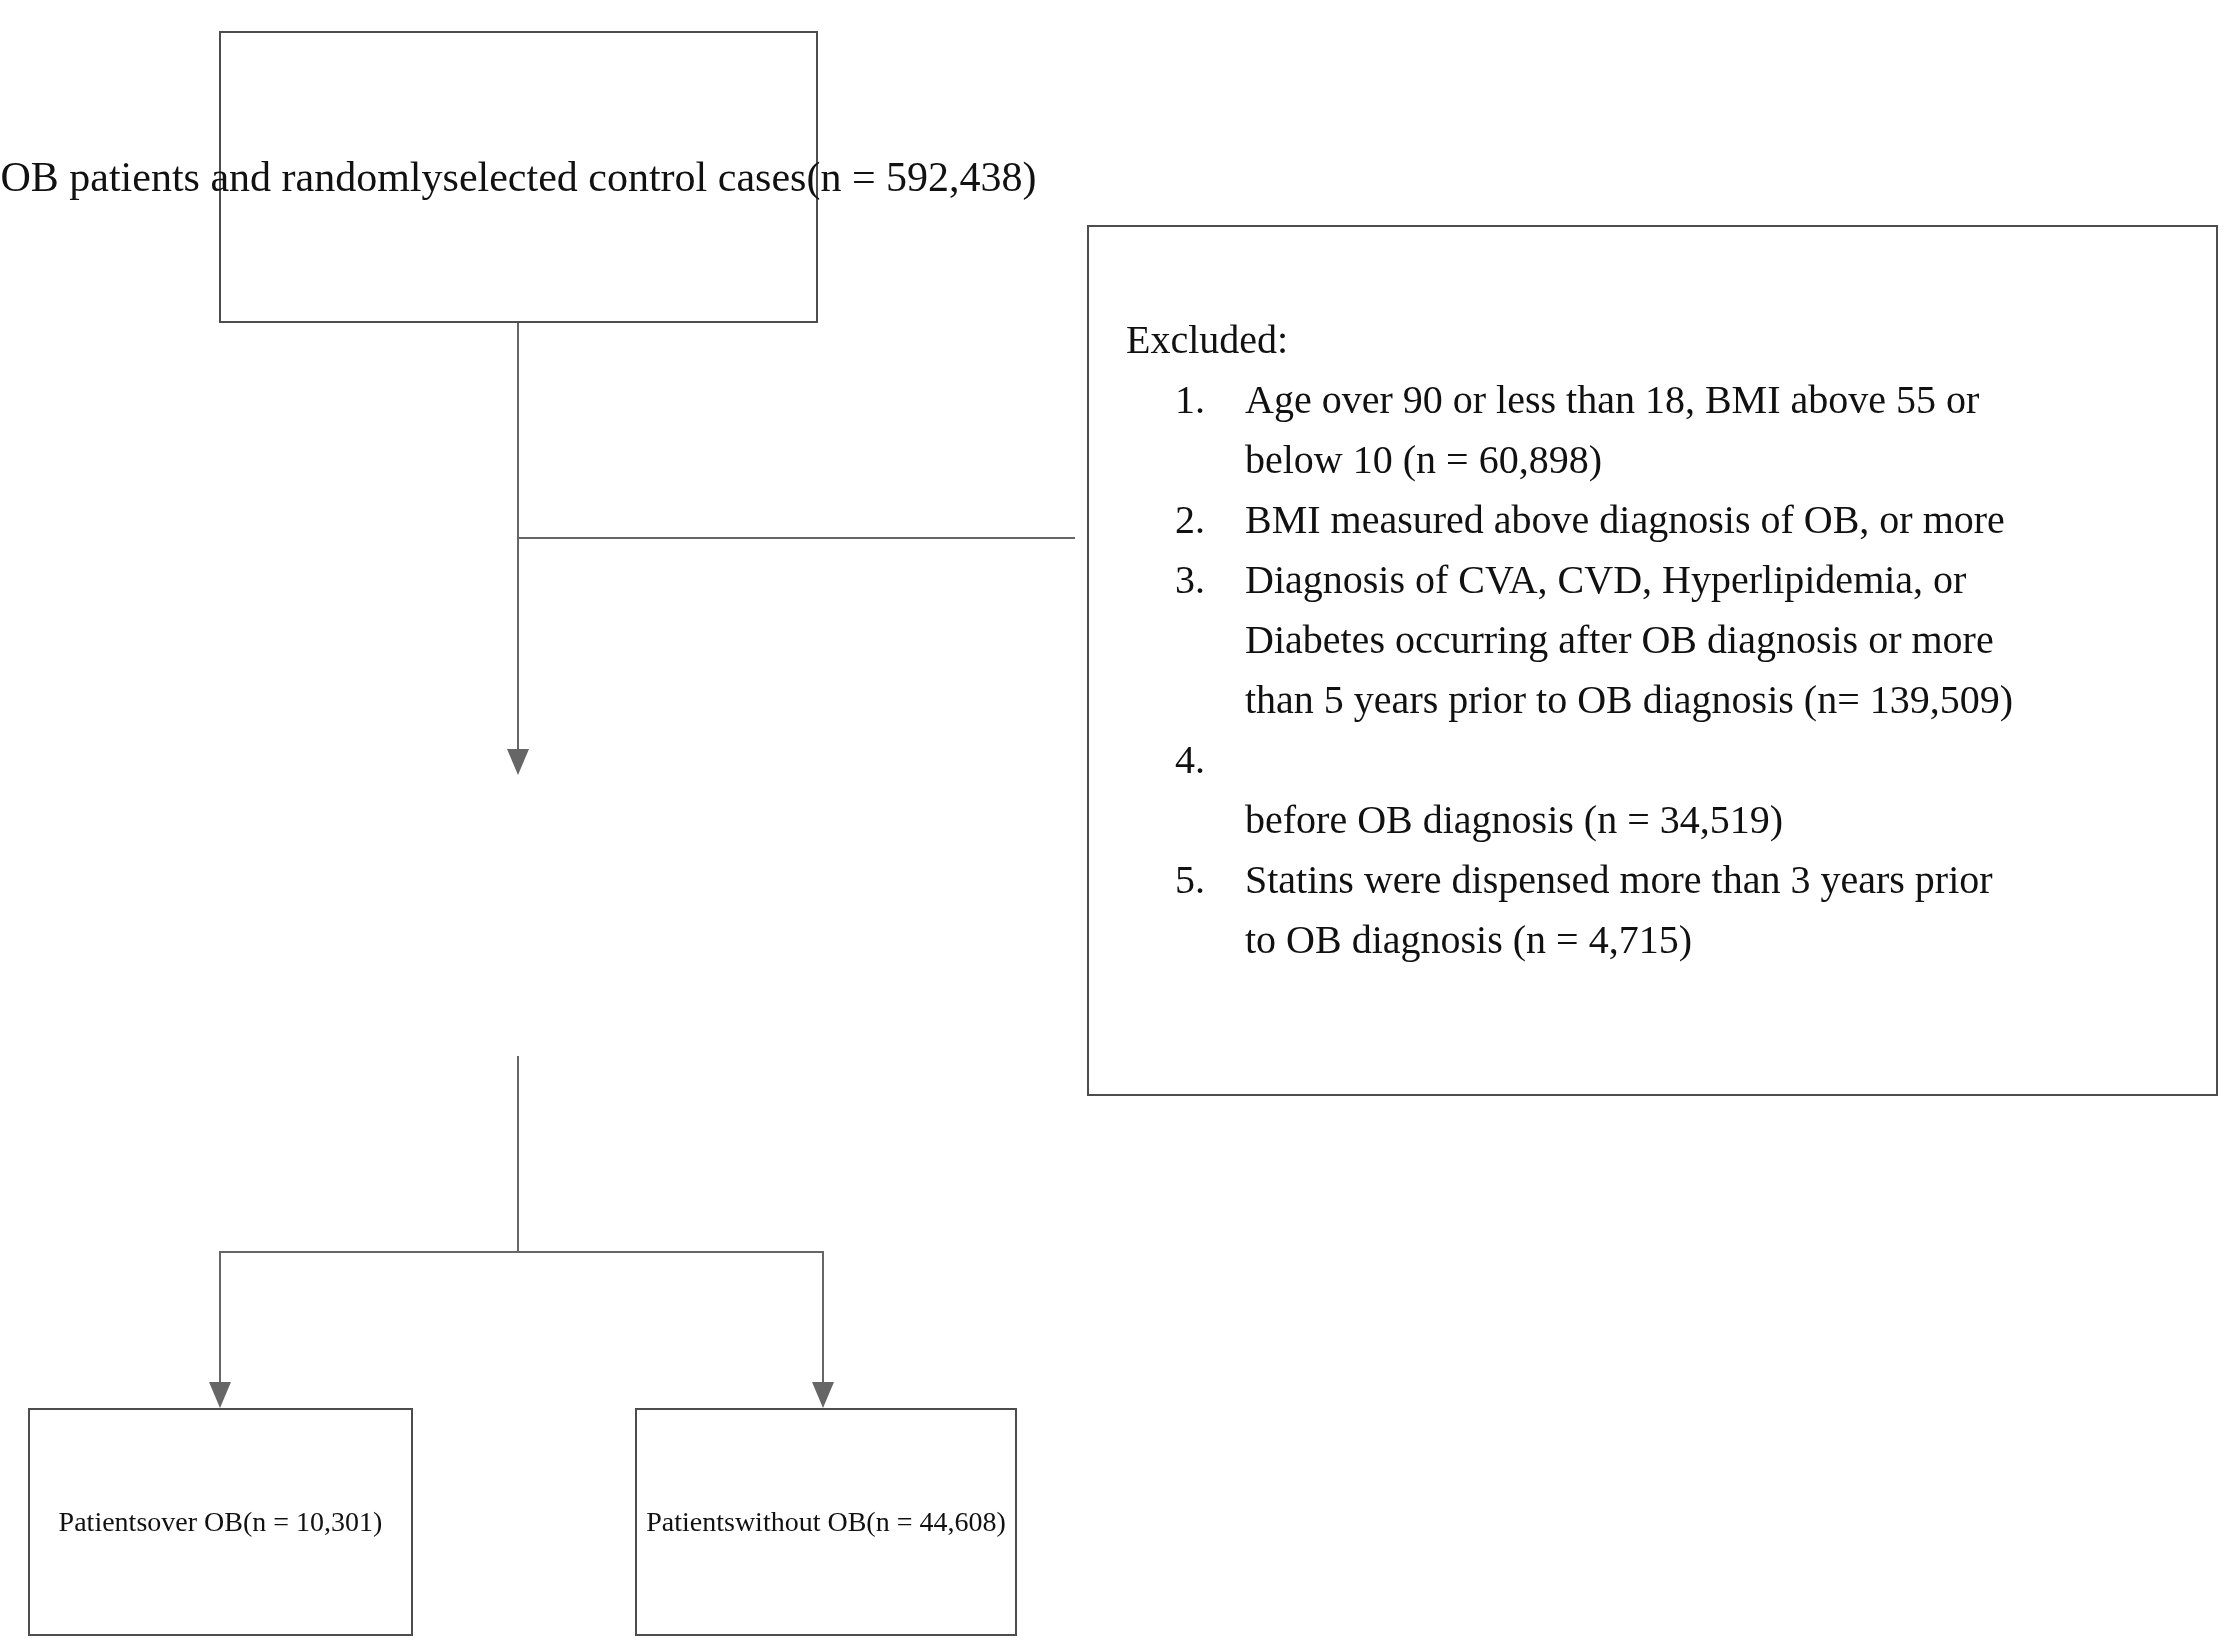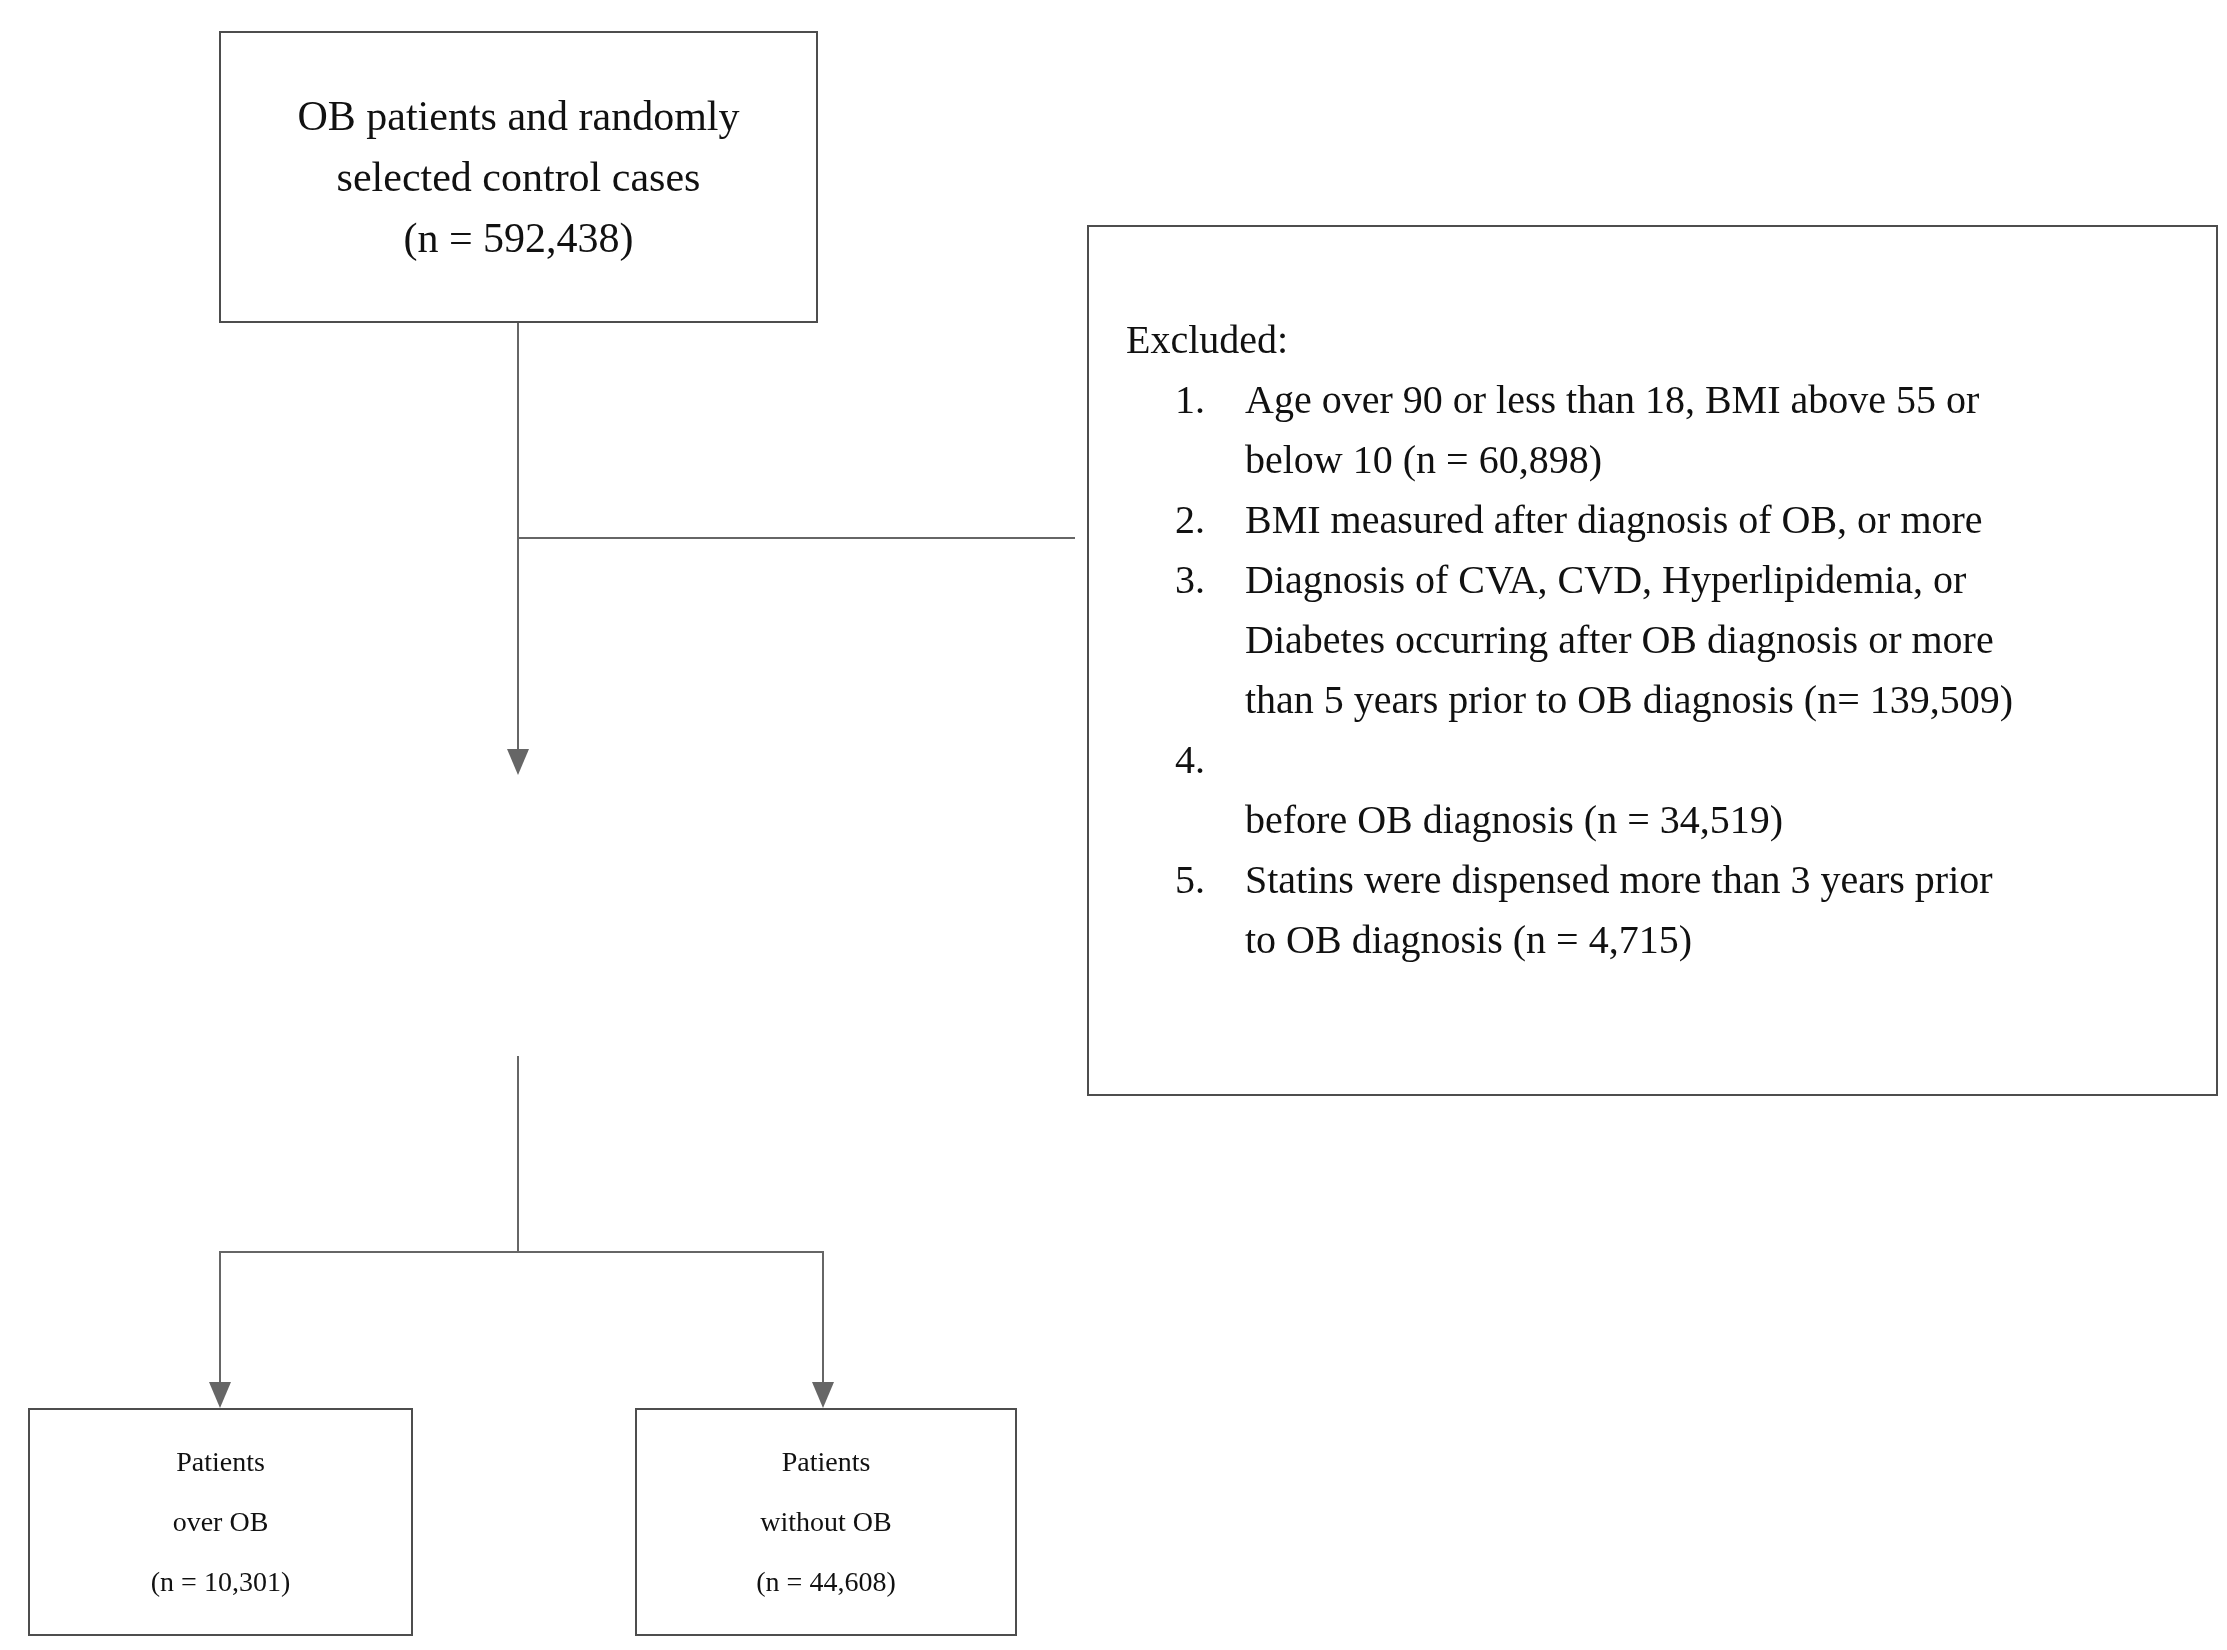--- a/index.html
+++ b/index.html
@@ -17,21 +17,21 @@
     overflow: hidden;
   }
   .box {
     position: absolute;
     border: 2.2px solid #4d4d4d;
     background: #ffffff;
     box-sizing: border-box;
   }
   .box.centered {
     display: flex;
-    flex-direction: column;
+    flex-direction: row;
     align-items: center;
     justify-content: center;
     text-align: center;
   }
   #box-top    { left: 219px;  top: 31px;   width: 599px; height: 292px; }
   #box-middle { left: 218px;  top: 775px; width: 603px; height: 281px; }
   #box-bottom-left  { left: 28px;   top: 1408px; width: 385px; height: 228px; }
   #box-bottom-right { left: 635px; top: 1408px; width: 382px; height: 228px; }
   #box-excluded {
     left: 1075px; top: 225px; width: 1131px; height: 871px;
@@ -106,21 +106,21 @@
   <div class="box" id="box-excluded">
     <div class="excl-title">Excluded:</div>
     <ol class="excl-list" style="list-style:none;">
       <li class="excl-item">
         <span class="marker">1.</span>
         <span class="itext"><span>Age over 90 or less than 18,  BMI above 55 or</span><br>
         <span>below 10 (n = 60,898)</span></span>
       </li>
       <li class="excl-item">
         <span class="marker">2.</span>
-        <span class="itext"><span>BMI measured after diagnosis of OB, or more</span><br>
+        <span class="itext"><span>BMI measured above diagnosis of OB, or more</span><br>
         </span>
       </li>
       <li class="excl-item">
         <span class="marker">3.</span>
         <span class="itext"><span>Diagnosis of CVA, CVD, Hyperlipidemia, or</span><br>
         <span>Diabetes occurring after OB diagnosis or more</span><br>
         <span>than 5 years prior to OB diagnosis (n= 139,509)</span></span>
       </li>
       <li class="excl-item">
         <span class="marker">4.</span>

